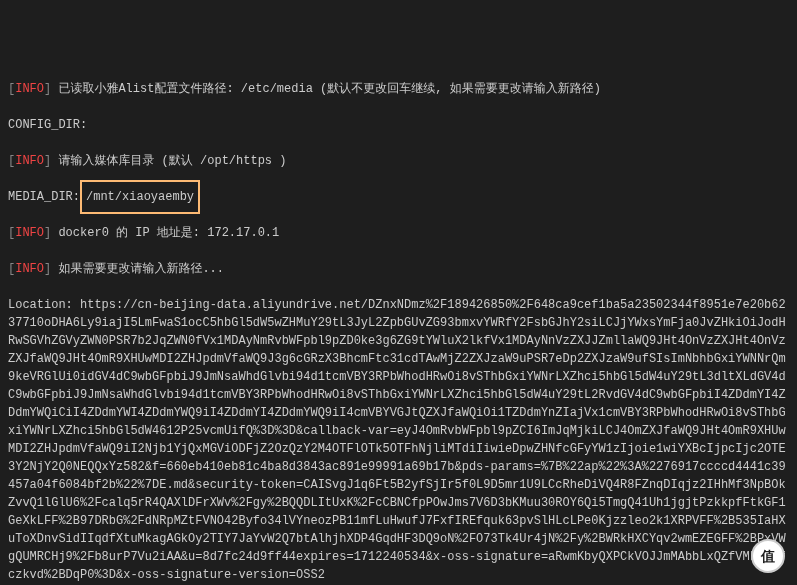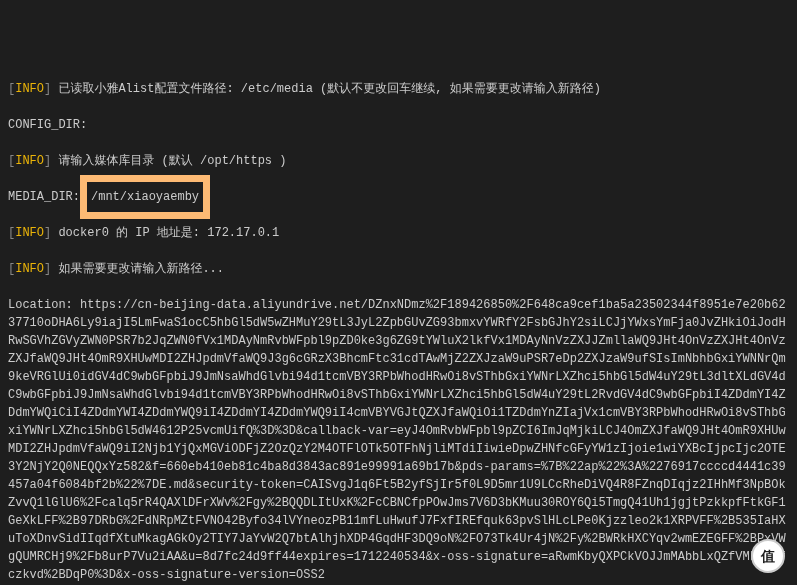--- a/index.html
+++ b/index.html
@@ -13,23 +13,23 @@
     width: 797px;
     height: 585px;
     box-sizing: border-box;
     overflow: hidden;
     position: relative;
     white-space: pre-wrap;
     word-break: break-all;
   }
   .line { white-space: pre-wrap; word-break: break-all; }
   .br { color: #888; }
-  .info { color: #eab308; }
+  .info { color: #ef4444; }
   .highlight {
-    border: 7px solid #fdba74;
+    border: 2px solid #fdba74;
     padding: 8px 4px;
     display: inline;
     background: transparent;
   }
   .watermark {
     position: absolute;
     bottom: 12px;
     right: 12px;
     display: flex;
     align-items: center;

